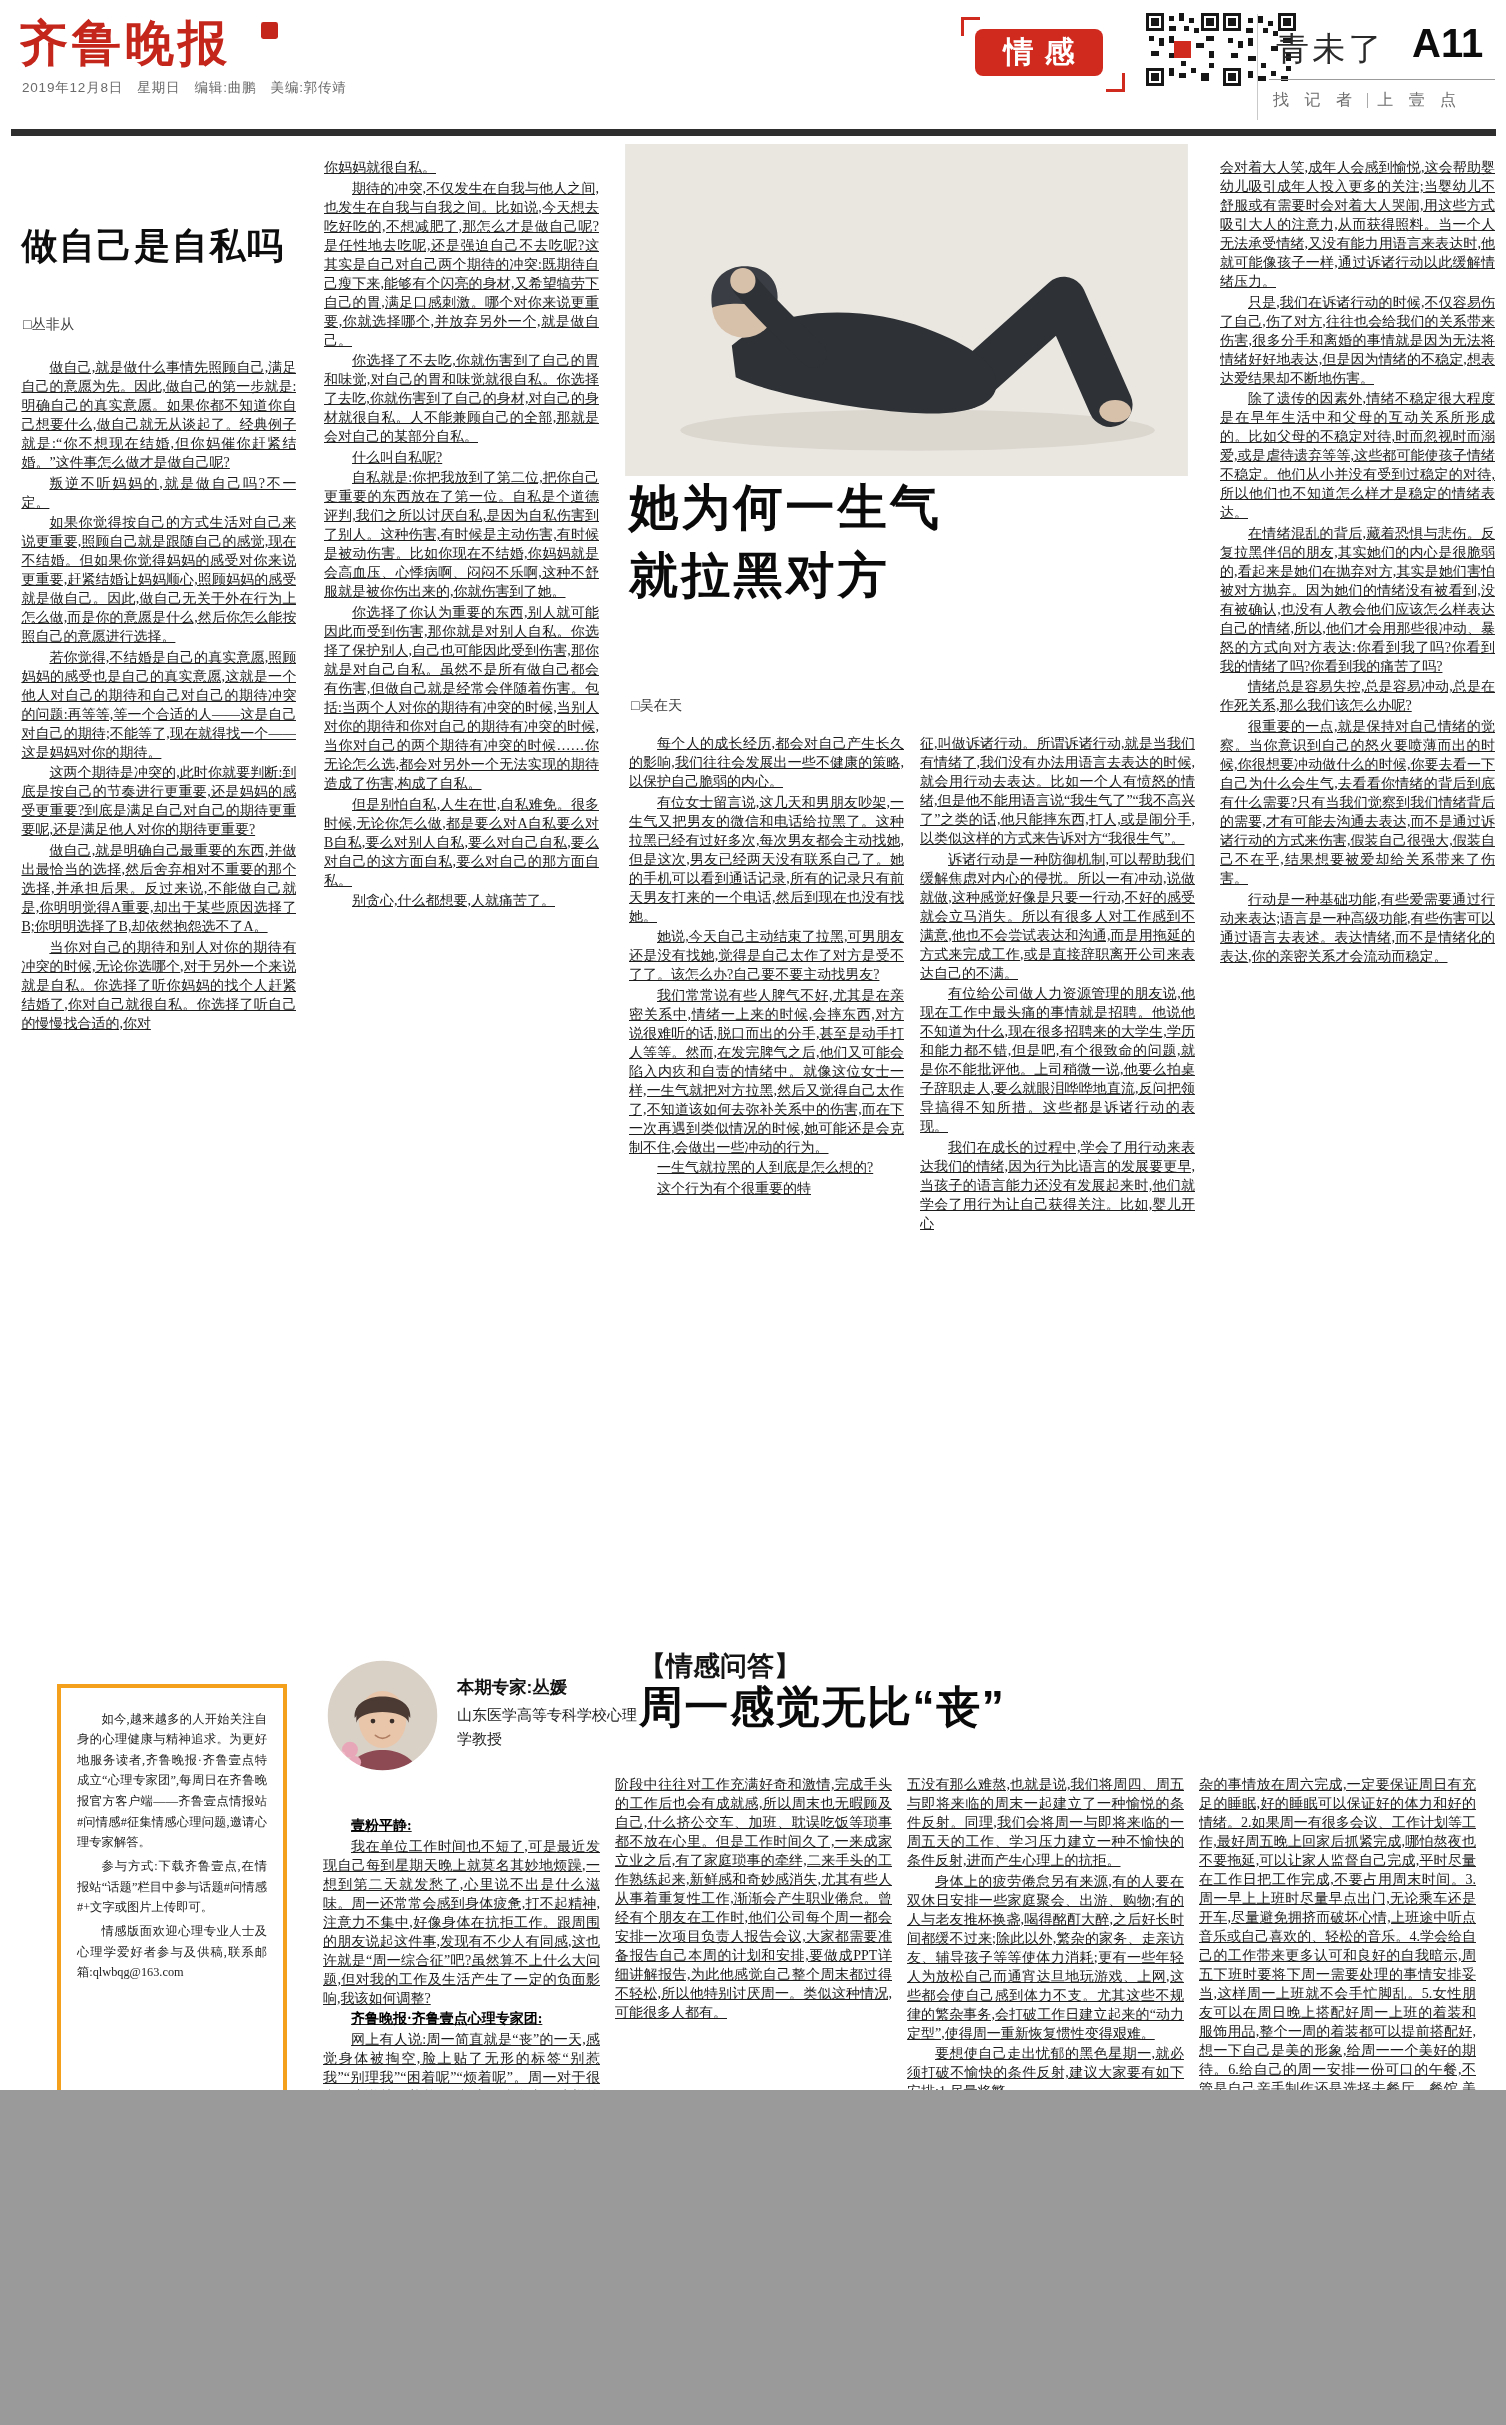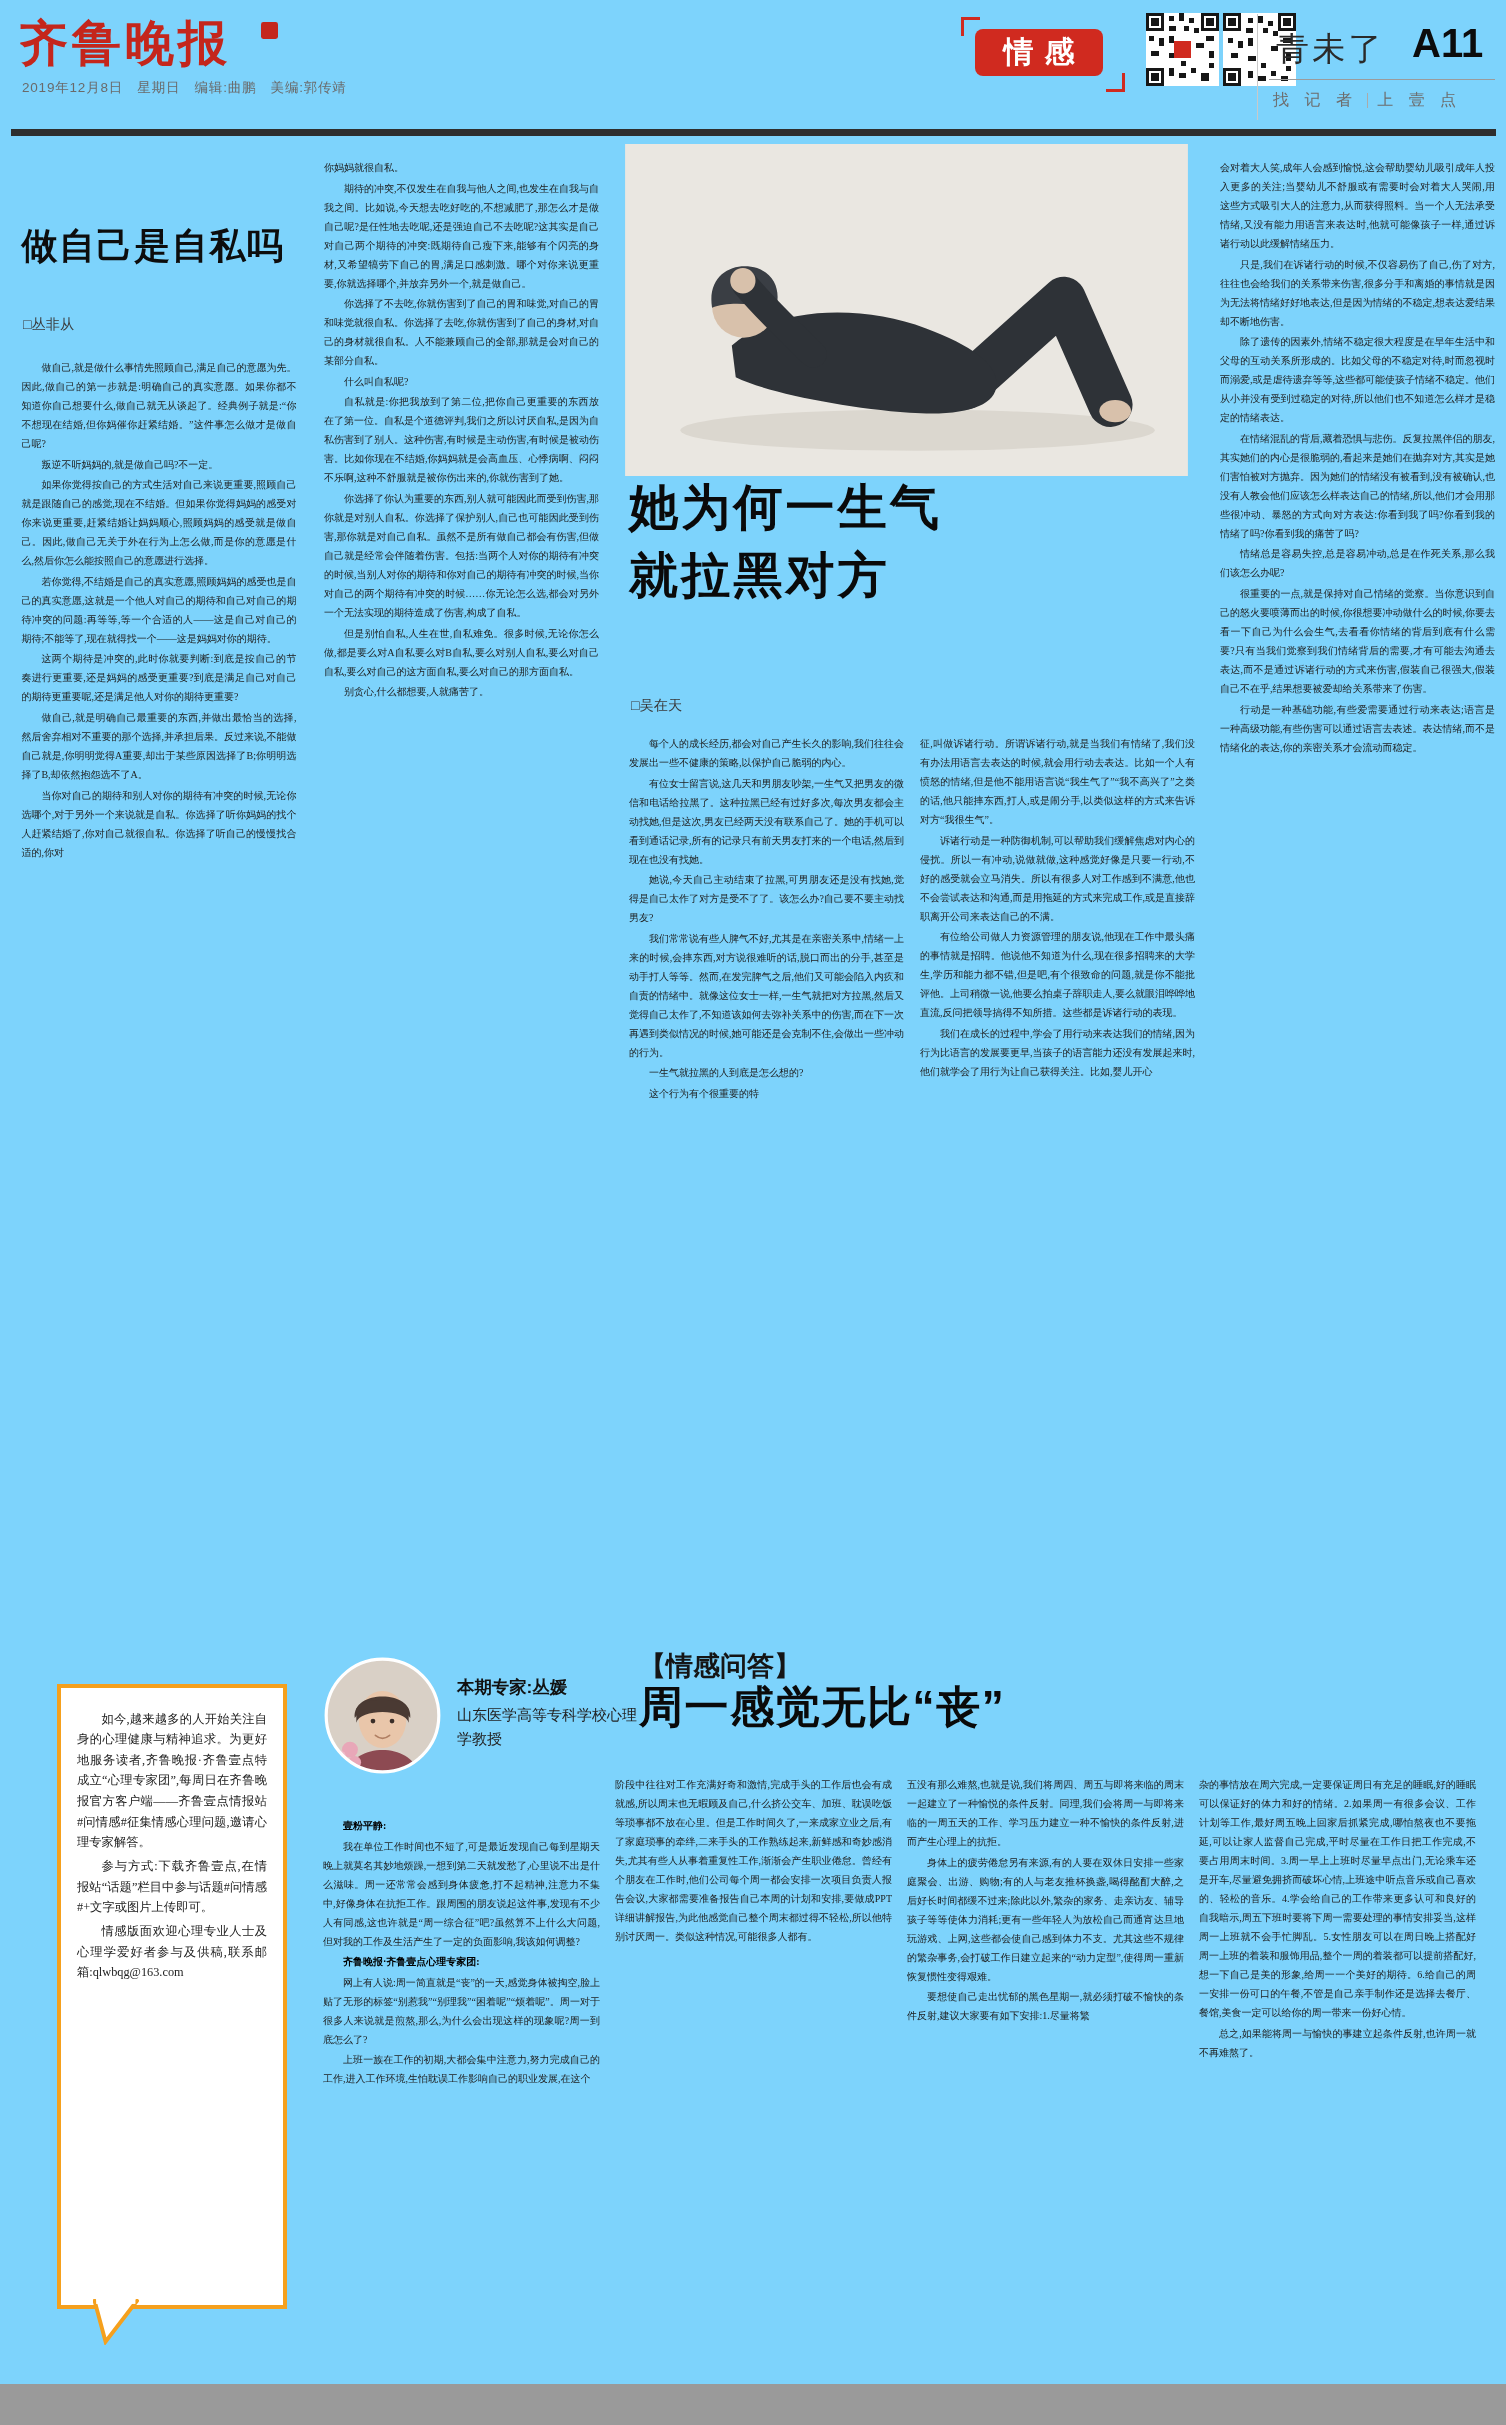--- a/index.html
+++ b/index.html
@@ -1,19 +1,19 @@
 <!DOCTYPE html>
 <html style="font-size:12.7px"><head>
 <meta charset="utf-8">
 <style>
   * { margin:0; padding:0; box-sizing:border-box; }
   html,body { background:#9a9a9a; }
   #page {
-    position:relative; width:1507px; height:2384px; margin:0 auto;
-    background:#7dd3fc; color:#1c1c1c; overflow:hidden;
+    position:relative; width:1507px; height:2090px; margin:0 auto;
+    background:#ffffff; color:#1c1c1c; overflow:hidden;
     font-family:"Liberation Serif", serif;
   }
   .abs { position:absolute; }
 
   
   .masthead { left:19px; top:11px; font-size:49px; font-weight:bold; color:#c4261c;
               letter-spacing:4px; font-family:"Liberation Serif", serif; }
   .masthead-seal { left:261px; top:22px; width:17.4px; height:17.4px; background:#c4261c; border-radius:2.4px; }
   .dateline { left:22px; top:79px; font-size:13.5px; color:#6a6a6a; letter-spacing:0.8px;
               font-family:"Liberation Sans", sans-serif; }
@@ -30,22 +30,22 @@
              font-family:"Liberation Sans", sans-serif; }
   .pageno  { left:1412px; top:20.6px; font-size:40px; font-weight:bold; color:#0c0c0c;
              font-family:"Liberation Sans", sans-serif; }
   .hline { left:1269px; top:79px; width:226px; height:0.8px; background:#9b9b9b; }
   .tagline { left:1273px; top:90px; font-size:16px; color:#6d6d6d; letter-spacing:5.5px;
              font-family:"Liberation Sans", sans-serif; display:flex; align-items:center; }
   .tagdiv { display:inline-block; width:0.8px; height:14.2px; background:#aaa; margin:0 9.5px; }
   .rule { left:11px; top:129px; width:1485px; height:7.1px; background:#2e2e2e; }
 
   
-  .col { position:absolute; font-size:10px; line-height:19px; text-align:justify;
-         overflow:hidden; color:#1d1d1d; }
+  .col { position:absolute; font-size:14px; line-height:19px; text-align:justify;
+         overflow:hidden; color:#1d1d1d;text-decoration:underline; }
   .col p { text-indent:2em; margin:0 0 1.6px 0; }
   .cont-list > p:first-child { text-indent:0; }
   .qlabel { font-weight:bold; color:#000; }
 
   
   .title-left { left:21.4px; top:222px; font-size:36px; font-weight:bold; color:#0d0d0d;
                 letter-spacing:1.6px; font-family:"Liberation Sans", sans-serif; }
   .author { font-size:14.2px; color:#3a3a3a; font-family:"Liberation Sans", sans-serif; }
   .title-main { left:629px; top:473px; font-size:49px; font-weight:bold; color:#0a0a0a;
                 line-height:68px; letter-spacing:3.2px; font-family:"Liberation Sans", sans-serif; }

